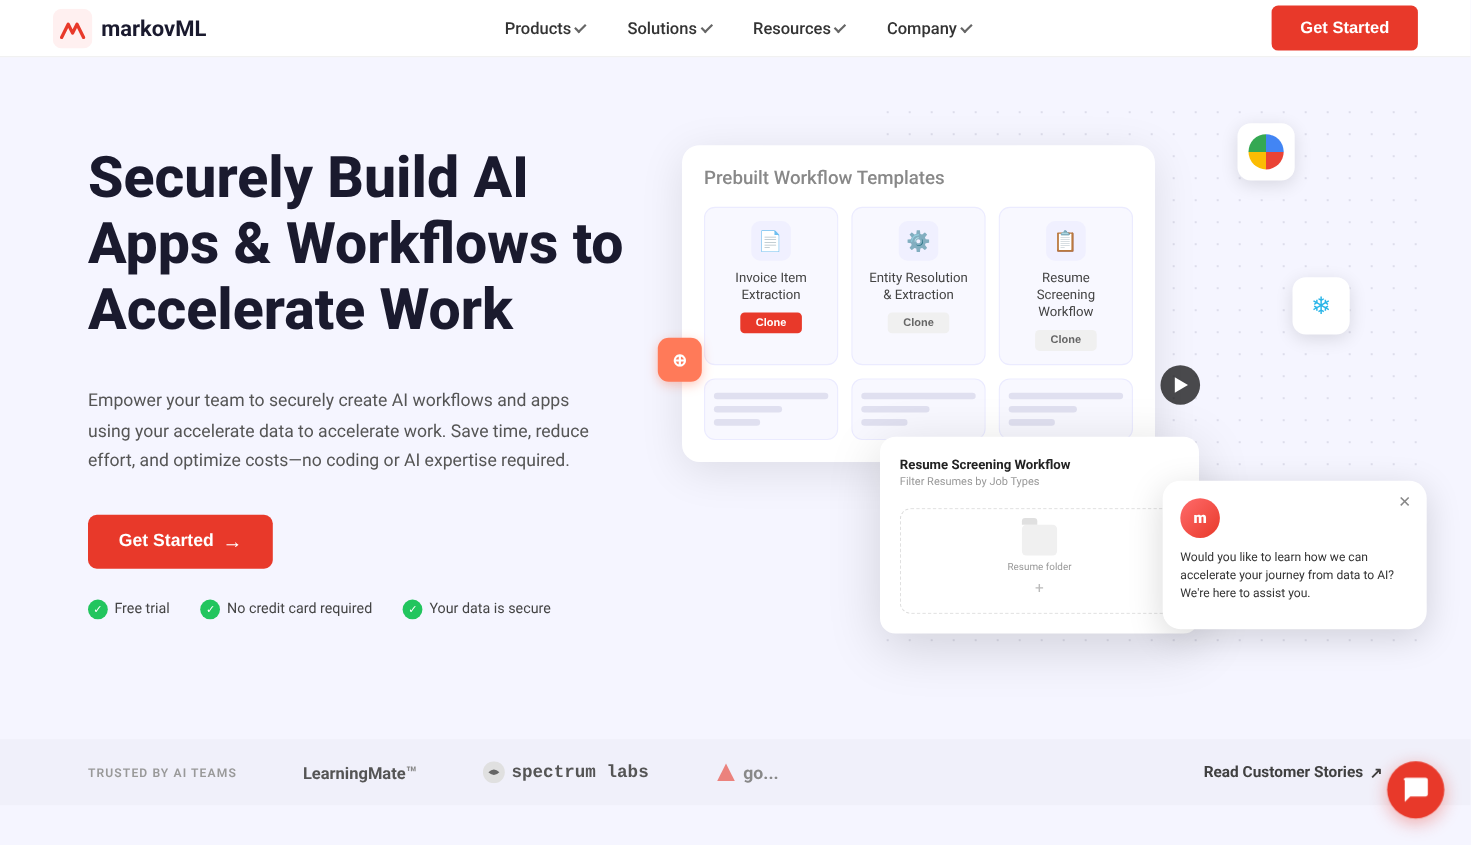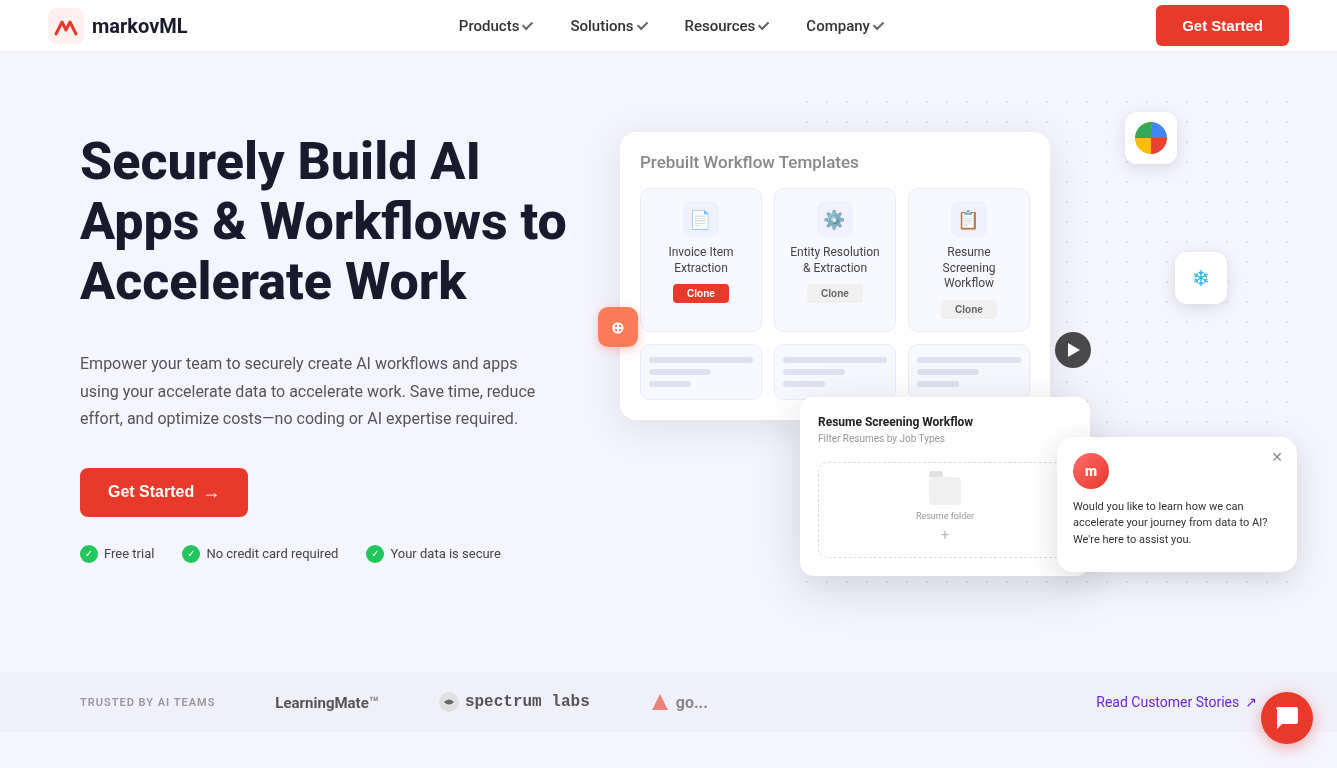--- a/index.html
+++ b/index.html
@@ -479,22 +479,22 @@
     .trusted-logo-item {
       font-size: 16px;
       font-weight: 700;
       color: #888;
     }
     .read-stories {
       display: flex;
       align-items: flex-start;
       gap: 6px;
       font-size: 14px;
-      color: #6d28d9;
-      font-weight: 400;
+      color: #404040;
+      font-weight: 700;
       cursor: pointer;
       margin-left: auto;
     }
   </style>
 </head>
 <body>
 
 <nav>
   <div class="logo-area">
     <svg class="logo-icon" viewBox="0 0 36 36" fill="none">

